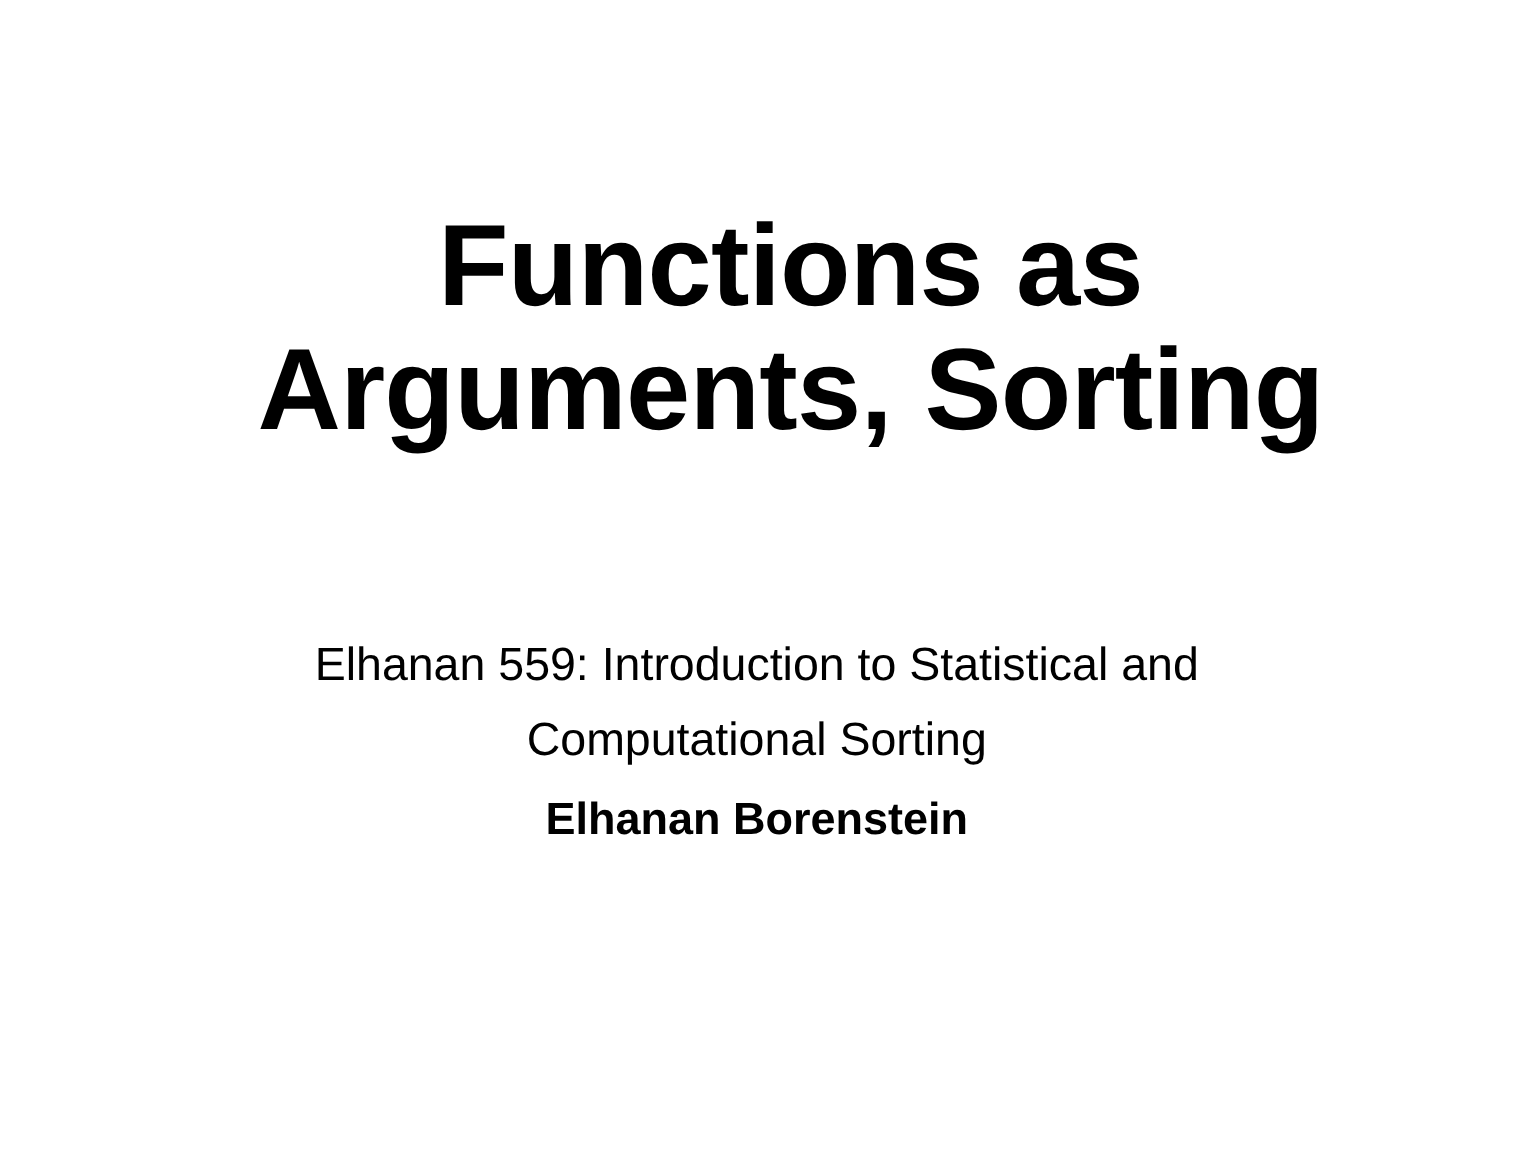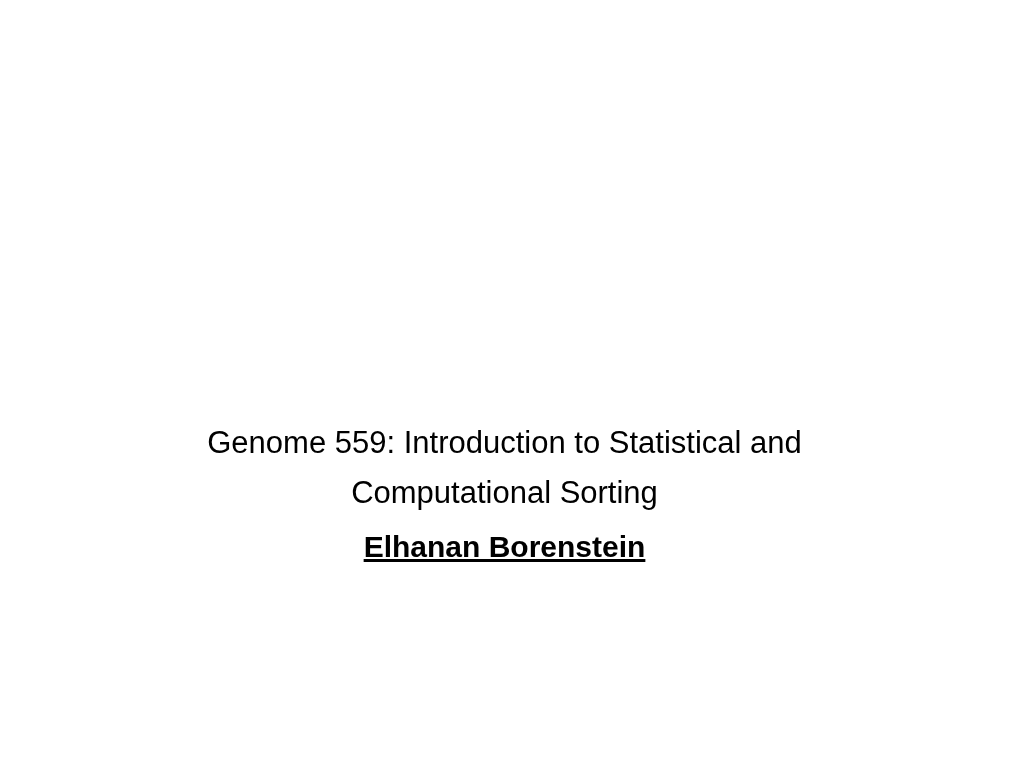--- a/index.html
+++ b/index.html
@@ -57,28 +57,30 @@
     line-height: 1.62;
     font-weight: 400;
     color: #000000;
   }
   .author-line {
     margin: 6px 0 0 0;
     font-size: 30px;
     line-height: 1.5;
     font-weight: 700;
     color: #000000;
-    text-decoration: underline;
   }
 </style>
 </head>
 <body>
 
 <div class="slide">
 
+  <div class="title-block">
+    <h1 class="slide-title">Functions as Arguments, Sorting</h1>
+  </div>
 
   <div class="subtitle-block">
-    <p class="subtitle-line">Genome 559: Introduction to Statistical and</p>
+    <p class="subtitle-line">Elhanan 559: Introduction to Statistical and</p>
     <p class="subtitle-line">Computational Sorting</p>
     <p class="author-line">Elhanan Borenstein</p>
   </div>
 
 </div>
 
 </body></html>

